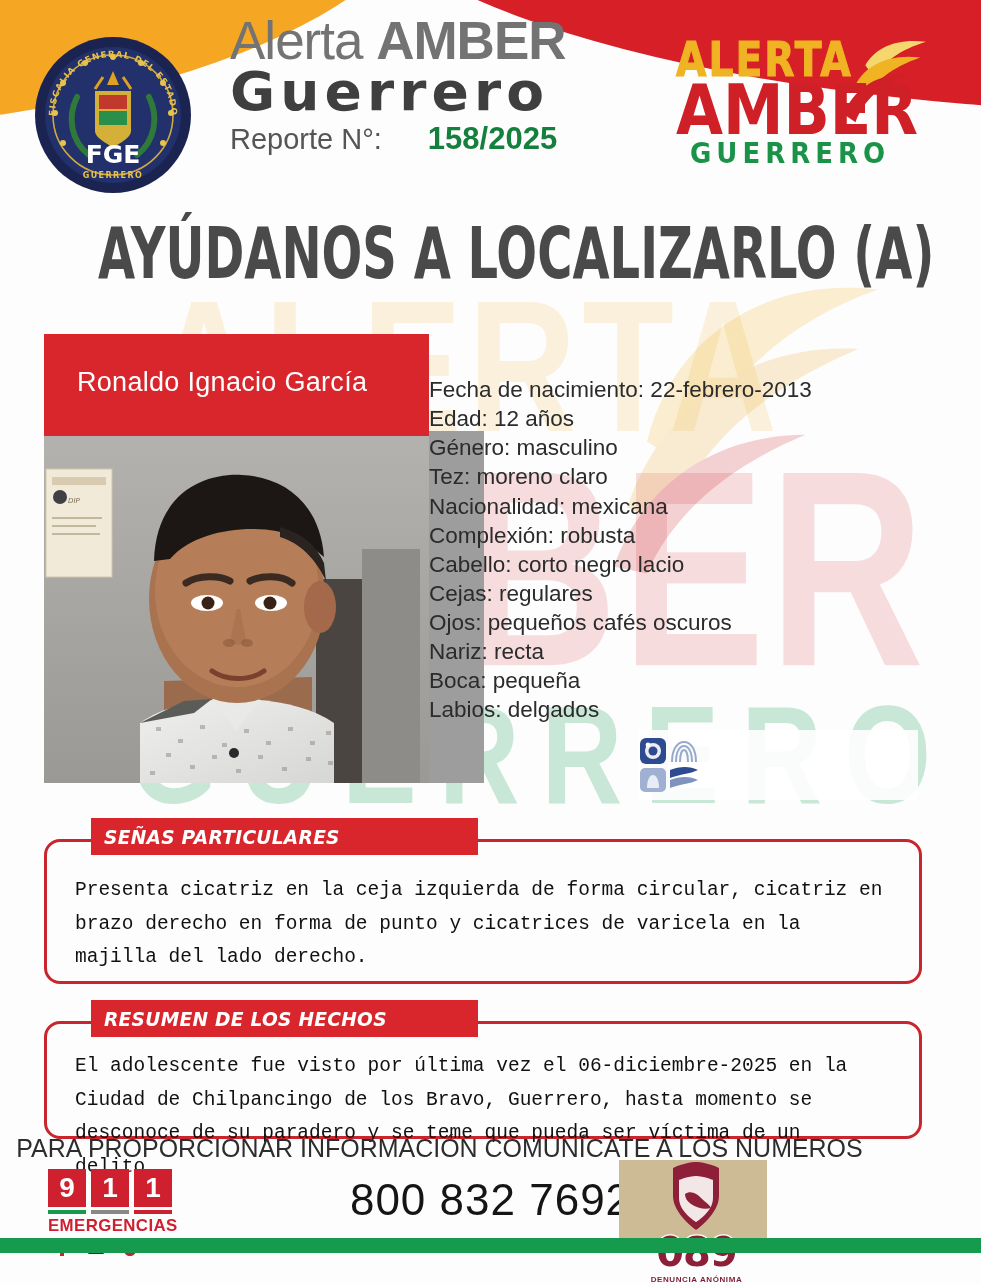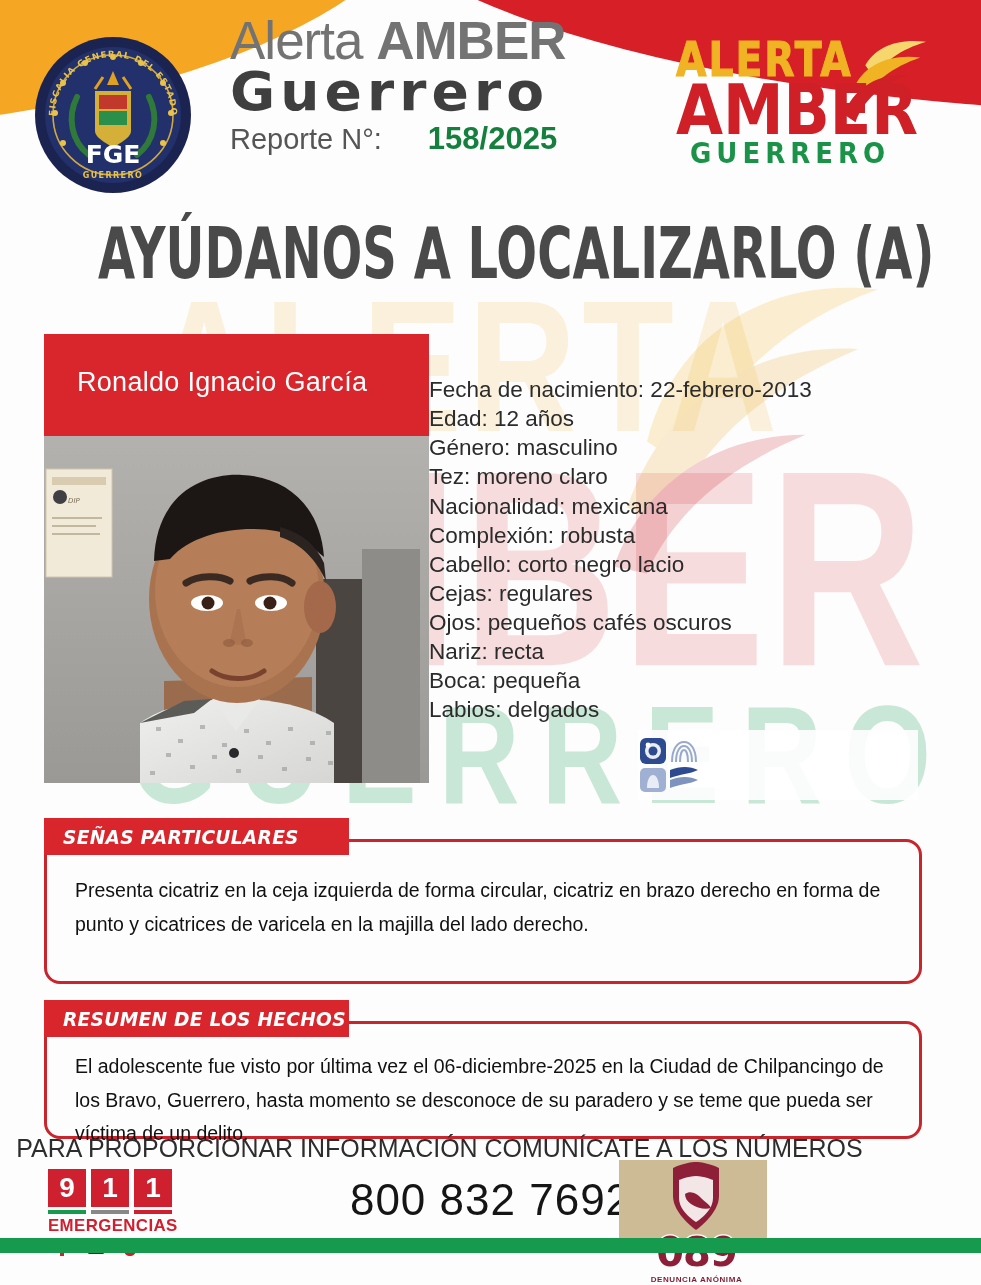--- a/index.html
+++ b/index.html
@@ -232,21 +232,21 @@
     align-items: center;
     padding-left: 33px;
   }
   .name-text {
     color: #ffffff;
     font-size: 27px;
     font-family: "Liberation Sans", sans-serif;
     letter-spacing: 0.3px;
   }
   .photo-frame {
-    width: 385px;
+    width: 440px;
     height: 352px;
     background: #9d9d9d;
     overflow: hidden;
     position: relative;
     font-style: italic;
   }
   .photo-svg { display: block; width: 385px; height: 352px; }
 
   
   .details {
@@ -296,27 +296,28 @@
 
   
   .section {
     position: absolute;
     z-index: 10;
     width: 878px;
     left: 44px;
   }
   .sec-header {
     position: relative;
-    width: 305px;
+    width: 387px;
     height: 37px;
     background: #d8262c;
     display: flex;
     align-items: center;
-    padding-left: 19px;
+    padding-left: 13px;
     z-index: 3;
+    margin-left: 47px;
   }
   .sec-header-text {
     color: #ffffff;
     font-size: 20px;
     font-weight: bold;
     font-style: italic;
     font-family: "DejaVu Sans", sans-serif;
     letter-spacing: 0.3px;
     transform: scaleX(0.93);
     transform-origin: left;
@@ -328,21 +329,21 @@
     margin-top: -16px;
     padding: 32px 28px 18px 28px;
     background: transparent;
     position: relative;
     z-index: 2;
   }
   .sec-body p {
     font-size: 19.5px;
     color: #111;
     line-height: 1.72;
-    font-family: Liberation Sans, sans-serif;
+    font-family: Liberation Mono, monospace;
   }
   .sec-body p.bold { font-weight: bold; }
 
   #sec-senas { top: 818px; }
   #sec-senas .sec-body { height: 145px; }
   #sec-resumen { top: 1000px; }
   #sec-resumen .sec-body { height: 118px; padding-top: 26px; }
 
   
   .footer {

